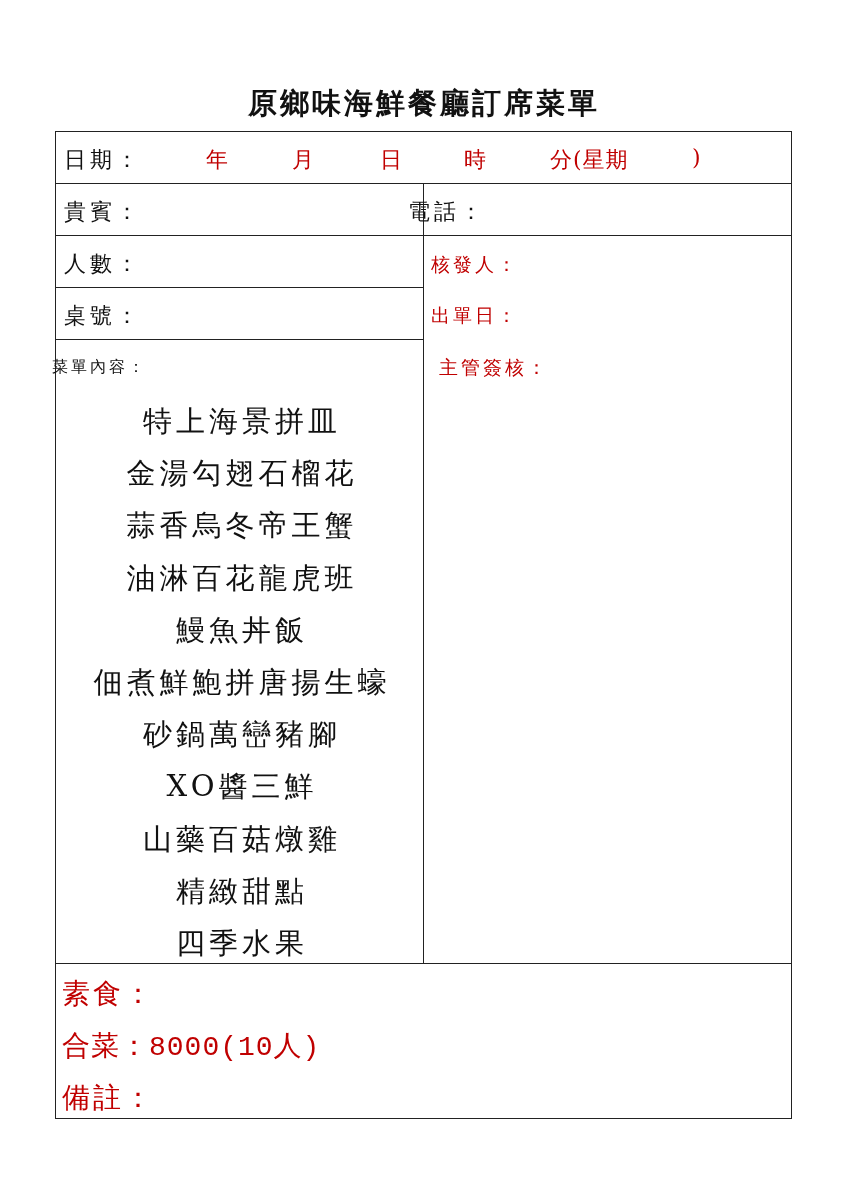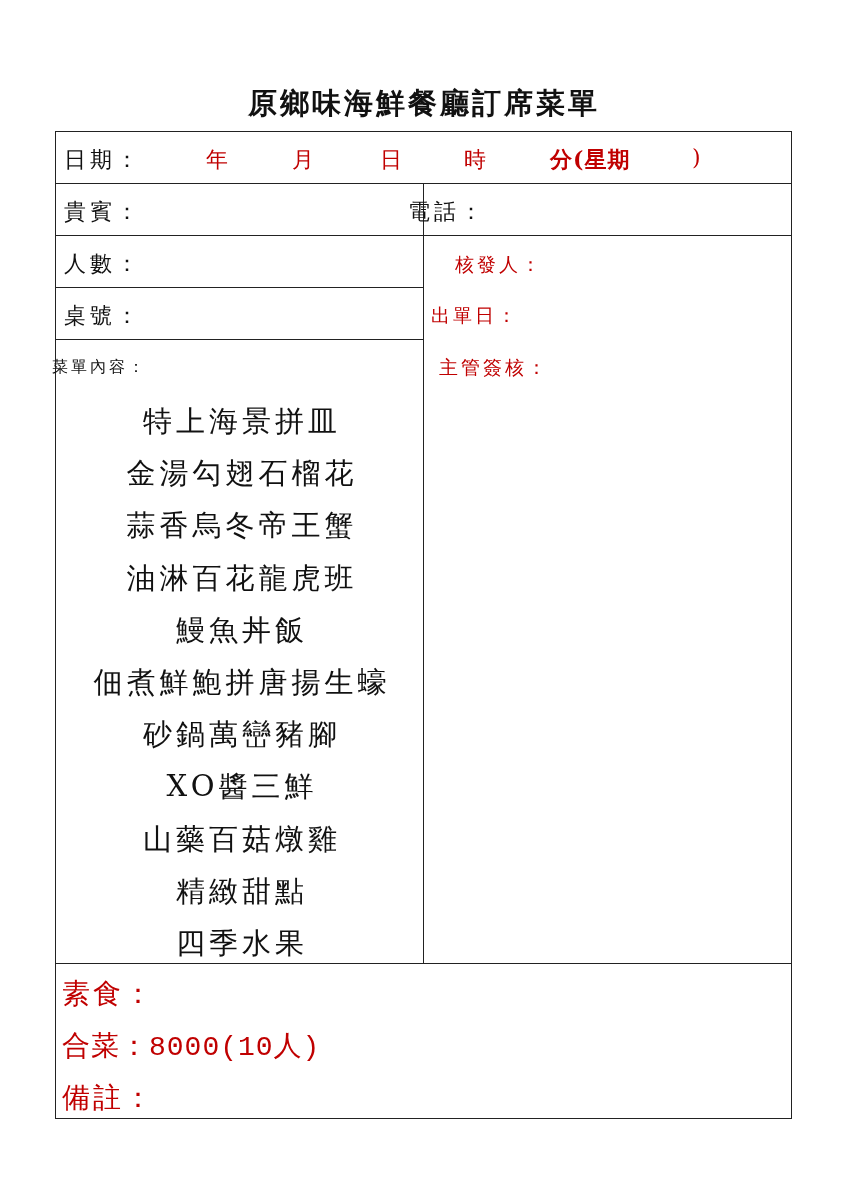--- a/index.html
+++ b/index.html
@@ -32,28 +32,28 @@
 <div class="hline" style="left:55px; width:368px; top:339px;"></div>
 <div class="hline" style="left:55px; width:737px; top:963px;"></div>
 
 <div class="vline" style="left:423px; top:183px; height:780px;"></div>
 
 <div class="lbl" style="left:64px; top:145px;">日期：</div>
 <div class="date-part" style="left:206px;">年</div>
 <div class="date-part" style="left:292px;">月</div>
 <div class="date-part" style="left:380px;">日</div>
 <div class="date-part" style="left:464px;">時</div>
-<div class="date-part" style="left:550px; letter-spacing:1px;font-weight:bold;">分(星期</div>
+<div class="date-part" style="left:550px; letter-spacing:1px;">分(星期</div>
 <div class="date-part" style="left:692px;">)</div>
 
 <div class="lbl" style="left:64px; top:197px;">貴賓：</div>
 <div class="lbl" style="left:408px; top:197px;">電話：</div>
 
 <div class="lbl" style="left:64px; top:249px;">人數：</div>
-<div class="lbl red small" style="left:431px; top:252px; font-size:19px;margin-left:24px;">核發人：</div>
+<div class="lbl red small" style="left:431px; top:252px; font-size:19px;">核發人：</div>
 
 <div class="lbl" style="left:64px; top:301px;">桌號：</div>
 <div class="lbl red small" style="left:431px; top:303px; font-size:19px;">出單日：</div>
 
 <div class="lbl small" style="left:52px; top:357px;">菜單內容：</div>
 <div class="lbl red small" style="left:431px; top:355px; font-size:19px;margin-left:8px;">主管簽核：</div>
 
 <div class="menu-list">
   <div class="menu-item">特上海景拼皿</div>
   <div class="menu-item">金湯勾翅石榴花</div>

